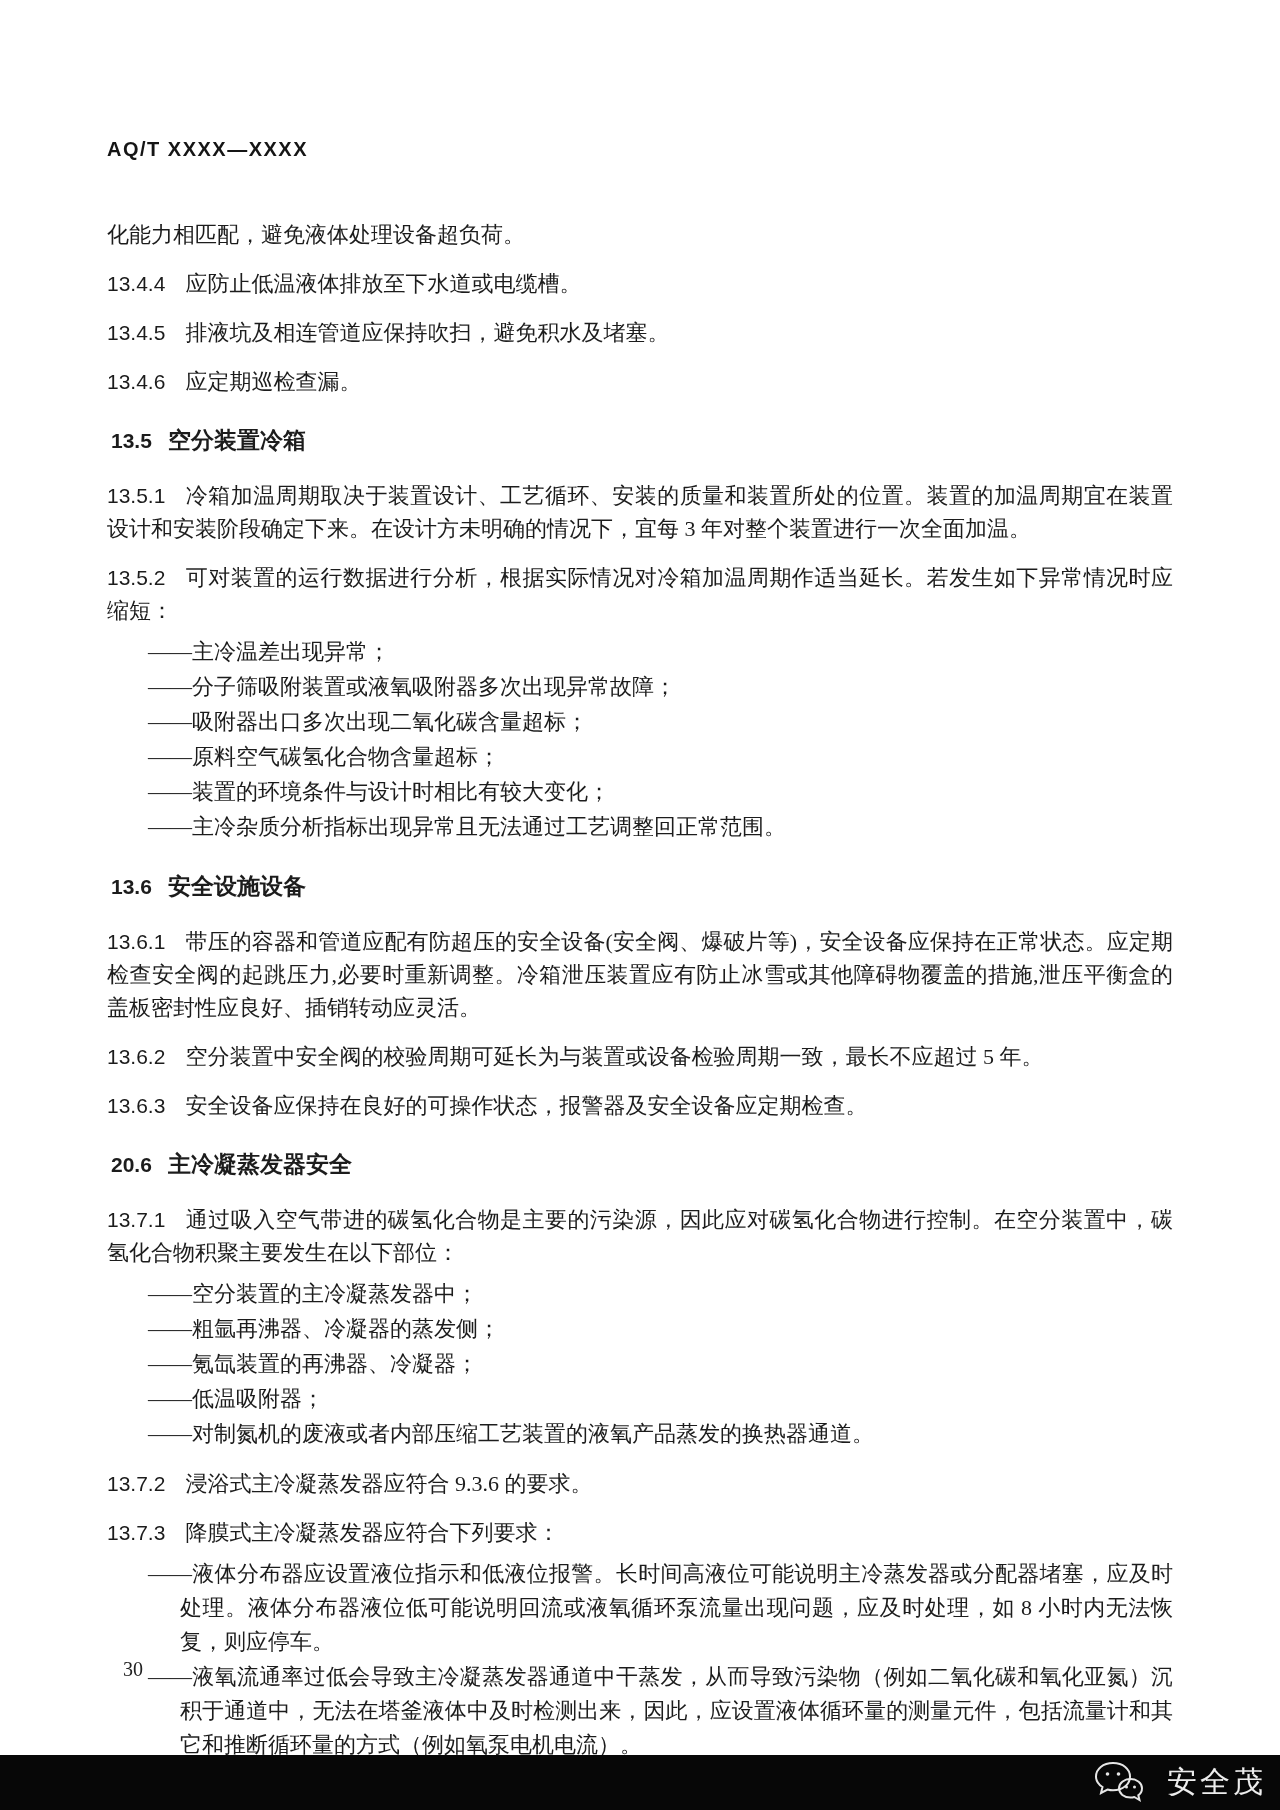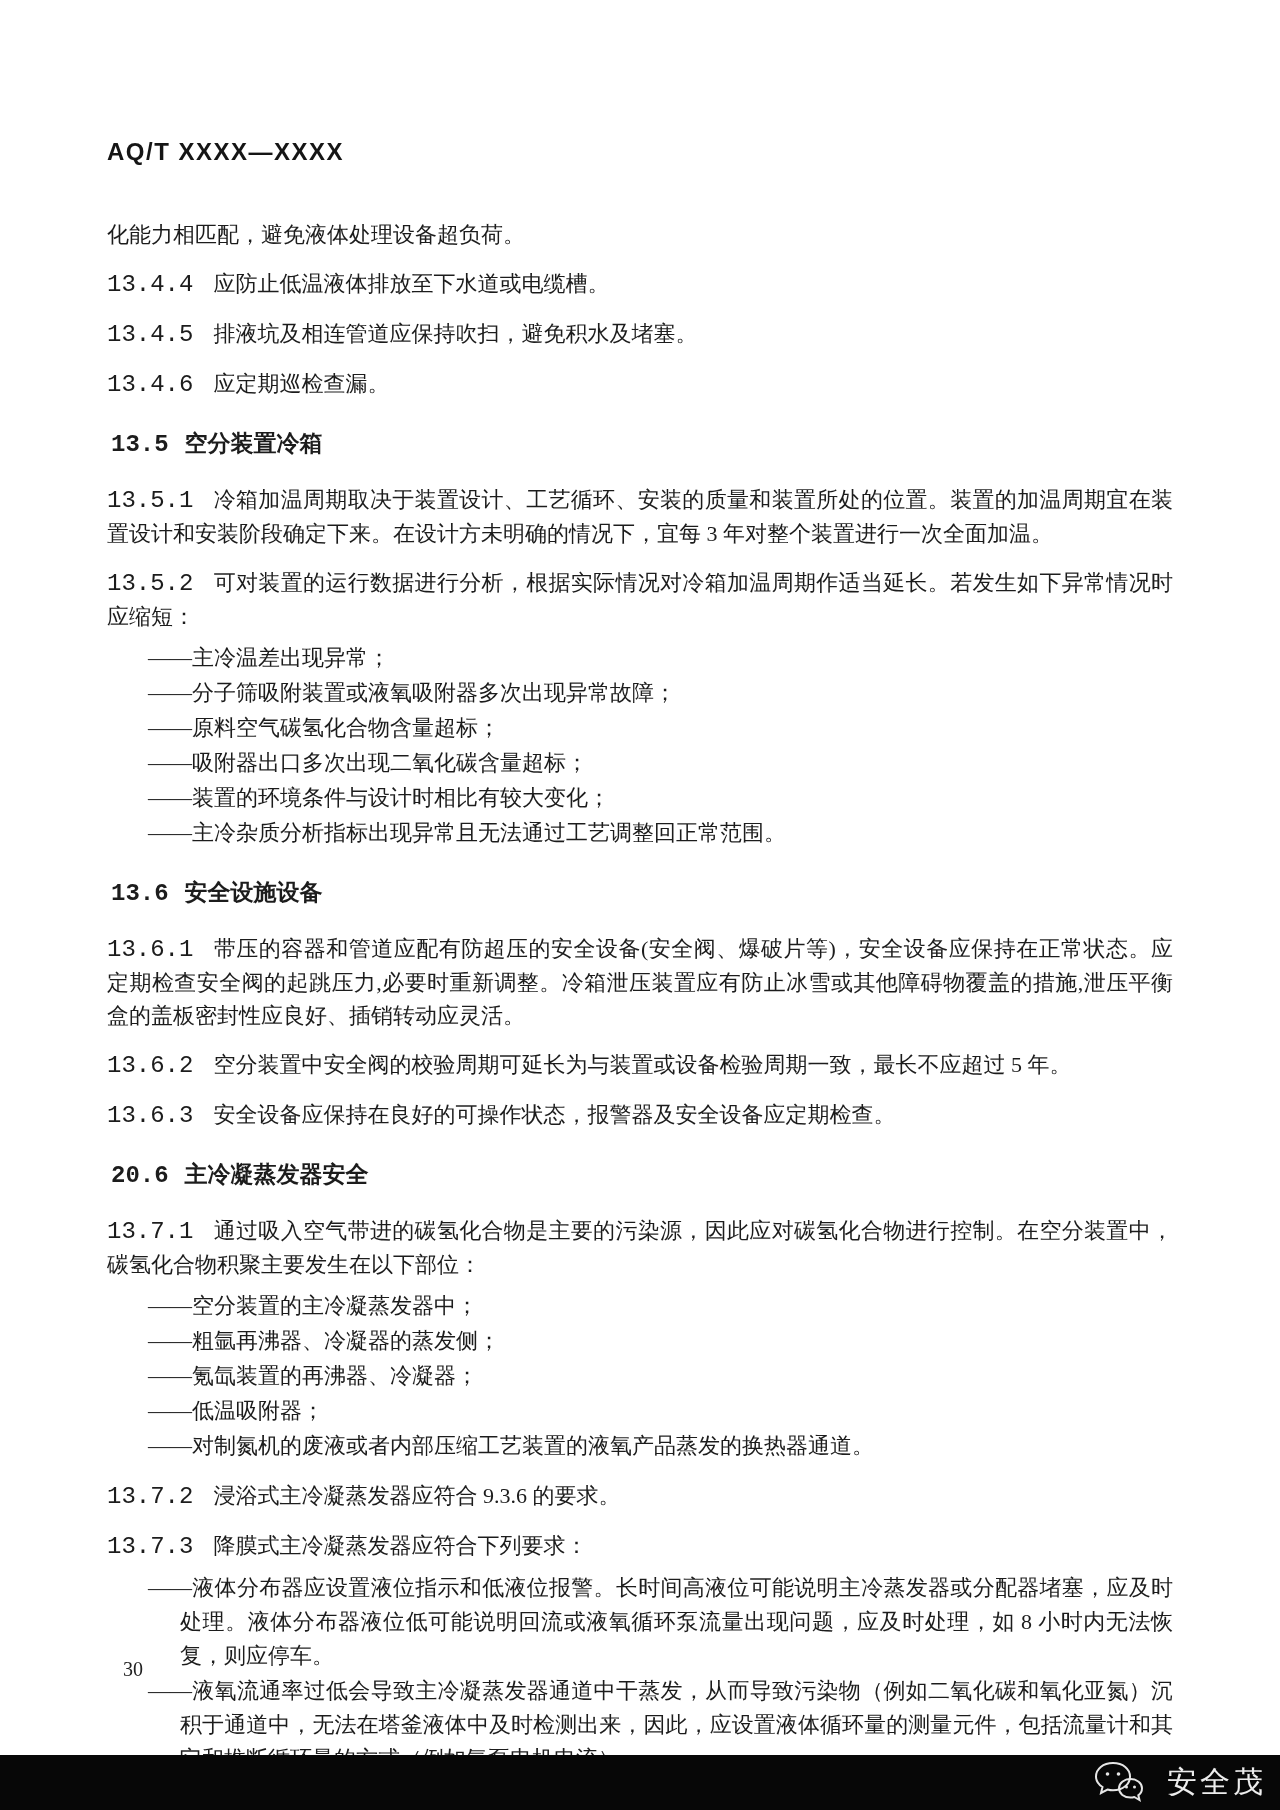--- a/index.html
+++ b/index.html
@@ -8,37 +8,37 @@
     background: #ffffff;
     position: relative;
     font-family: "Liberation Serif", serif;
     color: #1c1c1c;
     overflow: hidden;
   }
   .doc-code {
     position: absolute;
     top: 138px; left: 107px;
     font-family: "Liberation Sans", sans-serif;
-    font-size: 24px;
+    font-size: 20px;
     font-weight: 600;
     letter-spacing: 1.5px;
     color: #151515;
   }
   .content {
     position: absolute;
     top: 202px; left: 107px;
     width: 1066px;
     font-size: 22px;
     line-height: 33px;
     text-align: justify;
   }
   .clause { margin: 16px 0 8px 0; }
   .clause-num {
-    font-family: Liberation Mono, monospace;
-    font-size: 24px;
+    font-family: Liberation Sans, sans-serif;
+    font-size: 21px;
     padding-right: 20px;
     white-space: nowrap;
   }
   .heading {
     margin: 26px 0 22px 4px;
     font-weight: bold;
     font-size: 23px;
     font-family: "Liberation Sans", sans-serif;
   }
   .heading .clause-num { font-weight: bold; padding-right: 16px; }
@@ -83,22 +83,22 @@
 <div class="content">
     <div class="clause"><span class="clause-text">化能力相匹配，避免液体处理设备超负荷。</span></div>
     <div class="clause"><span class="clause-num">13.4.4</span><span class="clause-text">应防止低温液体排放至下水道或电缆槽。</span></div>
     <div class="clause"><span class="clause-num">13.4.5</span><span class="clause-text">排液坑及相连管道应保持吹扫，避免积水及堵塞。</span></div>
     <div class="clause"><span class="clause-num">13.4.6</span><span class="clause-text">应定期巡检查漏。</span></div>
     <div class="heading"><span class="clause-num">13.5</span><span class="clause-text">空分装置冷箱</span></div>
     <div class="clause"><span class="clause-num">13.5.1</span><span class="clause-text">冷箱加温周期取决于装置设计、工艺循环、安装的质量和装置所处的位置。装置的加温周期宜在装置设计和安装阶段确定下来。在设计方未明确的情况下，宜每 3 年对整个装置进行一次全面加温。</span></div>
     <div class="clause"><span class="clause-num">13.5.2</span><span class="clause-text">可对装置的运行数据进行分析，根据实际情况对冷箱加温周期作适当延长。若发生如下异常情况时应缩短：</span></div>
     <div class="dash-item"><span class="clause-text">——主冷温差出现异常；</span></div>
     <div class="dash-item"><span class="clause-text">——分子筛吸附装置或液氧吸附器多次出现异常故障；</span></div>
+    <div class="dash-item"><span class="clause-text">——吸附器出口多次出现二氧化碳含量超标；</span></div>
     <div class="dash-item"><span class="clause-text">——原料空气碳氢化合物含量超标；</span></div>
-    <div class="dash-item"><span class="clause-text">——吸附器出口多次出现二氧化碳含量超标；</span></div>
     <div class="dash-item"><span class="clause-text">——装置的环境条件与设计时相比有较大变化；</span></div>
     <div class="dash-item"><span class="clause-text">——主冷杂质分析指标出现异常且无法通过工艺调整回正常范围。</span></div>
     <div class="heading"><span class="clause-num">13.6</span><span class="clause-text">安全设施设备</span></div>
     <div class="clause"><span class="clause-num">13.6.1</span><span class="clause-text">带压的容器和管道应配有防超压的安全设备(安全阀、爆破片等)，安全设备应保持在正常状态。应定期检查安全阀的起跳压力,必要时重新调整。冷箱泄压装置应有防止冰雪或其他障碍物覆盖的措施,泄压平衡盒的盖板密封性应良好、插销转动应灵活。</span></div>
     <div class="clause"><span class="clause-num">13.6.2</span><span class="clause-text">空分装置中安全阀的校验周期可延长为与装置或设备检验周期一致，最长不应超过 5 年。</span></div>
     <div class="clause"><span class="clause-num">13.6.3</span><span class="clause-text">安全设备应保持在良好的可操作状态，报警器及安全设备应定期检查。</span></div>
     <div class="heading"><span class="clause-num">20.6</span><span class="clause-text">主冷凝蒸发器安全</span></div>
     <div class="clause"><span class="clause-num">13.7.1</span><span class="clause-text">通过吸入空气带进的碳氢化合物是主要的污染源，因此应对碳氢化合物进行控制。在空分装置中，碳氢化合物积聚主要发生在以下部位：</span></div>
     <div class="dash-item"><span class="clause-text">——空分装置的主冷凝蒸发器中；</span></div>
     <div class="dash-item"><span class="clause-text">——粗氩再沸器、冷凝器的蒸发侧；</span></div>

